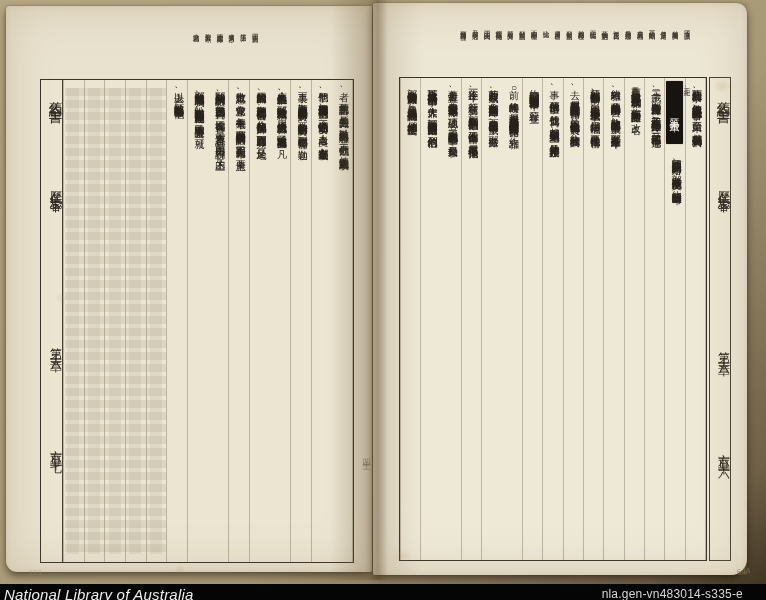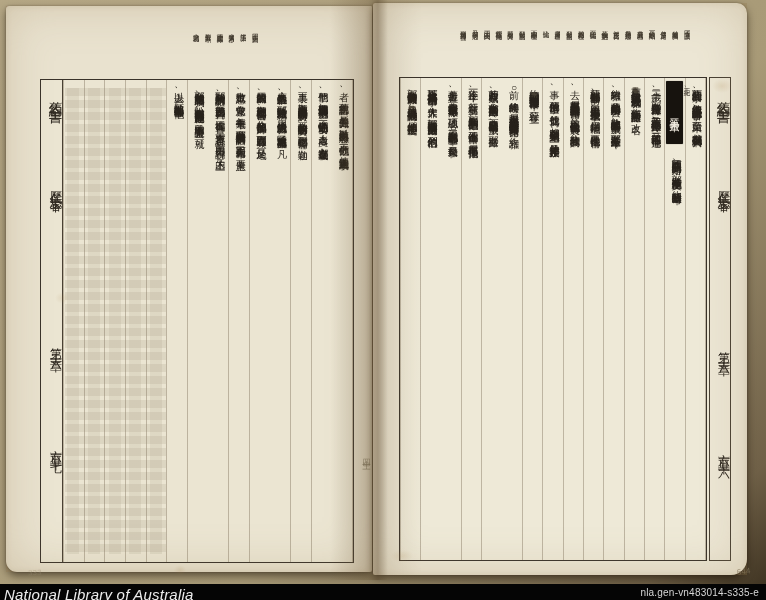--- a/index.html
+++ b/index.html
@@ -62,21 +62,21 @@
   .folio{position:absolute;left:361px;top:452px;writing-mode:vertical-rl;text-orientation:upright;
     font-size:8.5px;letter-spacing:2px;color:rgba(96,84,62,.58);filter:blur(.35px);}
   .folio::before{content:"";display:block;}
   .pencil{position:absolute;font-family:"Liberation Sans",sans-serif;color:rgba(128,116,92,.75);}
   .pencil-r{left:737px;top:567px;font-size:8px;transform:rotate(-7deg);}
   .pencil-l{left:22px;top:562px;font-size:8px;color:rgba(150,138,112,.45);filter:blur(.3px);transform:rotate(-4deg);}
   
   .bar{position:absolute;left:0;top:584px;width:766px;height:16px;background:#050505;
     font-family:"Liberation Sans","DejaVu Sans",sans-serif;}
   .bar .lib{position:absolute;left:4px;top:2px;font-size:15px;color:#ececec;letter-spacing:.2px;font-style:italic;}
-  .bar .id{position:absolute;right:7px;top:3px;font-size:10px;color:#d6d6d6;letter-spacing:.2px;}
+  .bar .id{position:absolute;right:23px;top:3px;font-size:12px;color:#d6d6d6;letter-spacing:.2px;}
 </style>
 </head>
 <body>
 
 <div class="photo">
 
   <div class="page page-left">
     <div class="annrow ann-left">
         <div class="ann-col">巴西王古列</div>
         <div class="ann-col">詔告天下</div>

